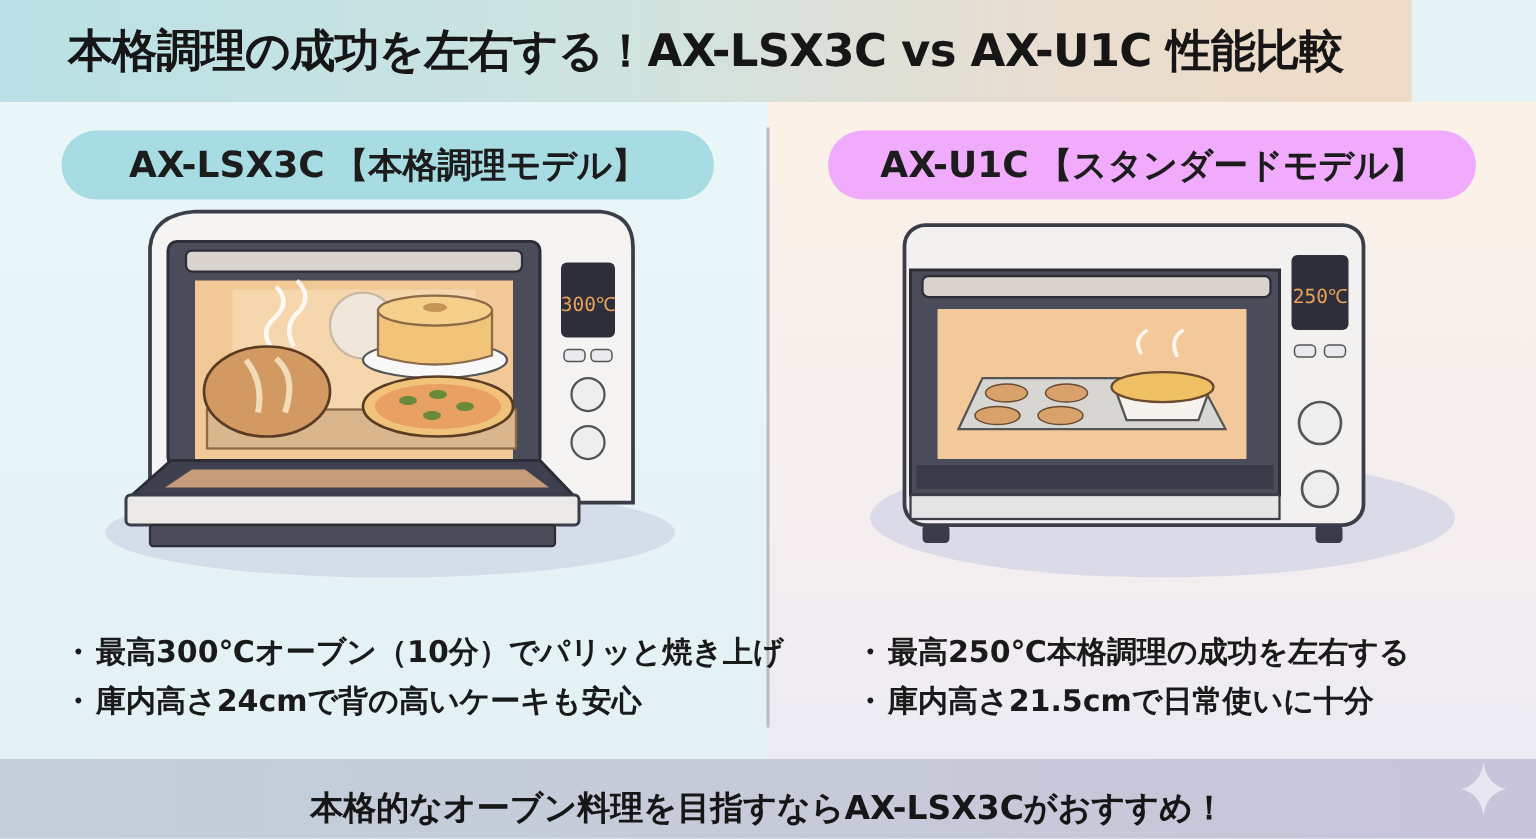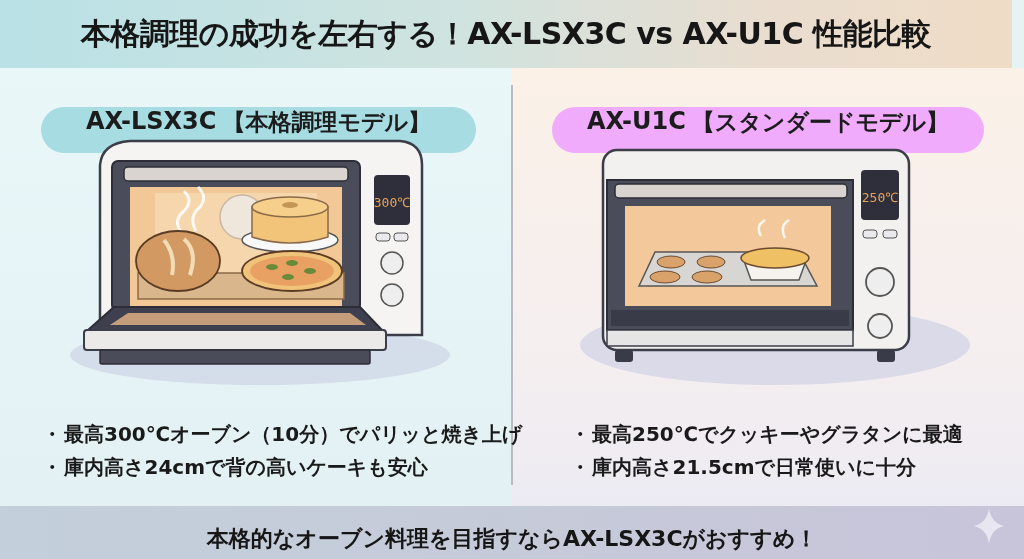--- a/index.html
+++ b/index.html
@@ -3,21 +3,21 @@
 <meta charset="utf-8">
 <style>
   * { box-sizing: border-box; margin: 0; padding: 0; }
   html, body { width: 1024px; height: 559px; overflow: hidden; }
   body {
     font-family: "DejaVu Sans", "Liberation Sans", sans-serif;
     background: #e6f3f5;
     position: relative;
   }
   .title-bar {
-    position: absolute; left: 0; top: 0; width: 1012px; height: 68px;
+    position: absolute; left: 0; top: 0; width: 941px; height: 68px;
     background: linear-gradient(90deg, #b9e1e6 0%, #cfe3df 45%, #e9ddd0 75%, #efdcc6 100%);
     border-radius: 0 0 0 0;
     display: flex; align-items: center; justify-content: center;
   }
   .title-bar h1 {
     font-size: 30px; font-weight: 900; color: #161616; letter-spacing: -0.5px;
     font-family: "DejaVu Sans", sans-serif;
   }
   .panel-left {
     position: absolute; left: 0; top: 68px; width: 512px; height: 438px;
@@ -26,22 +26,22 @@
   .panel-right {
     position: absolute; left: 512px; top: 68px; width: 512px; height: 438px;
     background: linear-gradient(180deg, #fbf1e7 0%, #f4eef0 70%, #ecebf3 100%);
   }
   .divider {
     position: absolute; left: 511px; top: 85px; width: 2px; height: 400px;
     background: #b8bcc2;
   }
   .model-pill {
     position: absolute; height: 46px; border-radius: 23px;
-    display: flex; align-items: flex-start; justify-content: center;
-    font-size: 24px; font-weight: 800; color: #1c1c1c; margin-top: 20px;
+    display: flex; align-items: center; justify-content: center;
+    font-size: 24px; font-weight: 800; color: #1c1c1c;
   }
   .model-pill .sub { font-size: 23px; font-weight: 700; margin-left: 6px; }
   .pill-left { left: 41px; top: 87px; width: 435px; background: #a6dce2; }
   .pill-right { left: 552px; top: 87px; width: 432px; background: #f0abfc; }
 
   .oven-wrap { position: absolute; }
   .oven-left { left: 60px; top: 135px; width: 400px; height: 260px; }
   .oven-right { left: 575px; top: 140px; width: 400px; height: 260px; }
 
   .bullets { position: absolute; list-style: none; }
@@ -161,21 +161,21 @@
     <rect x="302" y="210" width="18" height="12" rx="3" fill="#3a3b48"></rect>
   </svg>
 </div>
 
 <ul class="bullets bullets-left">
   <li><span class="dot">・</span><span>最高300℃オーブン（10分）でパリッと焼き上げ</span></li>
   <li><span class="dot">・</span><span>庫内高さ24cmで背の高いケーキも安心</span></li>
 </ul>
 
 <ul class="bullets bullets-right">
-  <li><span class="dot">・</span><span>最高250℃でクッキーやグラタンに最適</span></li>
+  <li><span class="dot">・</span><span>最高250℃本格調理の成功を左右する</span></li>
   <li><span class="dot">・</span><span>庫内高さ21.5cmで日常使いに十分</span></li>
 </ul>
 
 <div class="footer-bar">
   <p>本格的なオーブン料理を目指すならAX-LSX3Cがおすすめ！</p>
 </div>
 <svg class="sparkle" viewBox="0 0 30 36">
   <path d="M15 0 Q17 15 30 18 Q17 21 15 36 Q13 21 0 18 Q13 15 15 0 Z" fill="#e7e6f1"></path>
 </svg>
 

